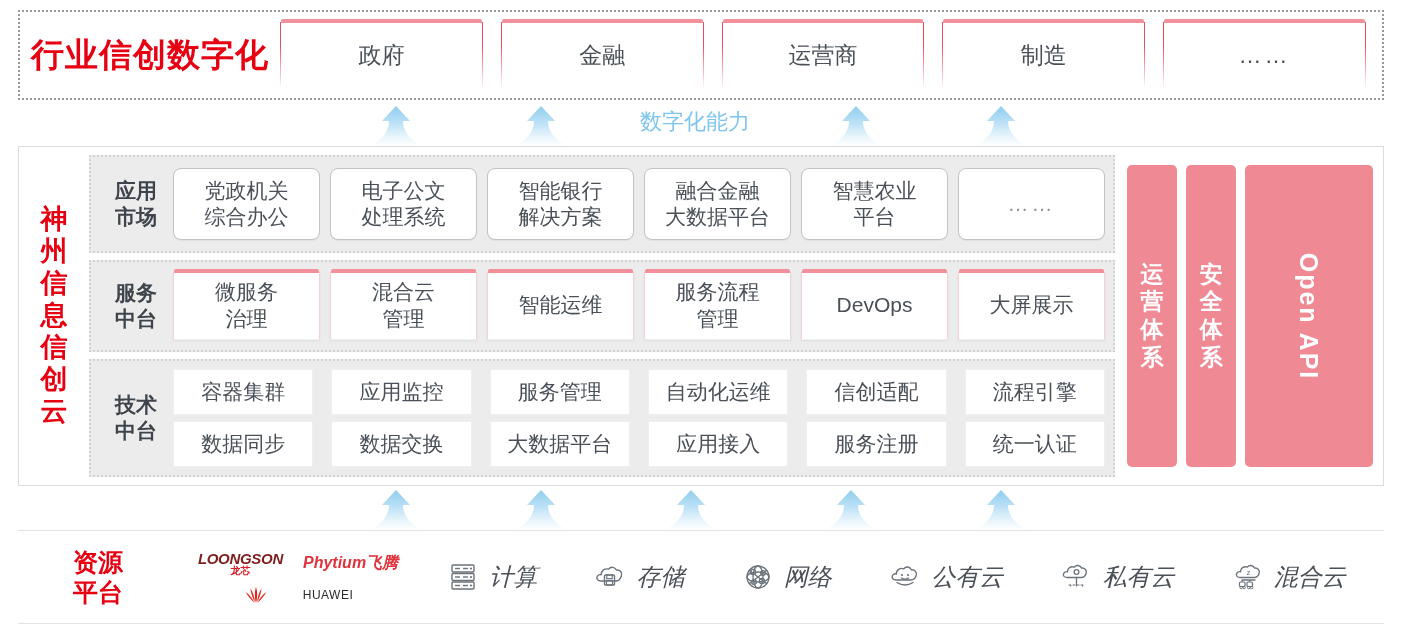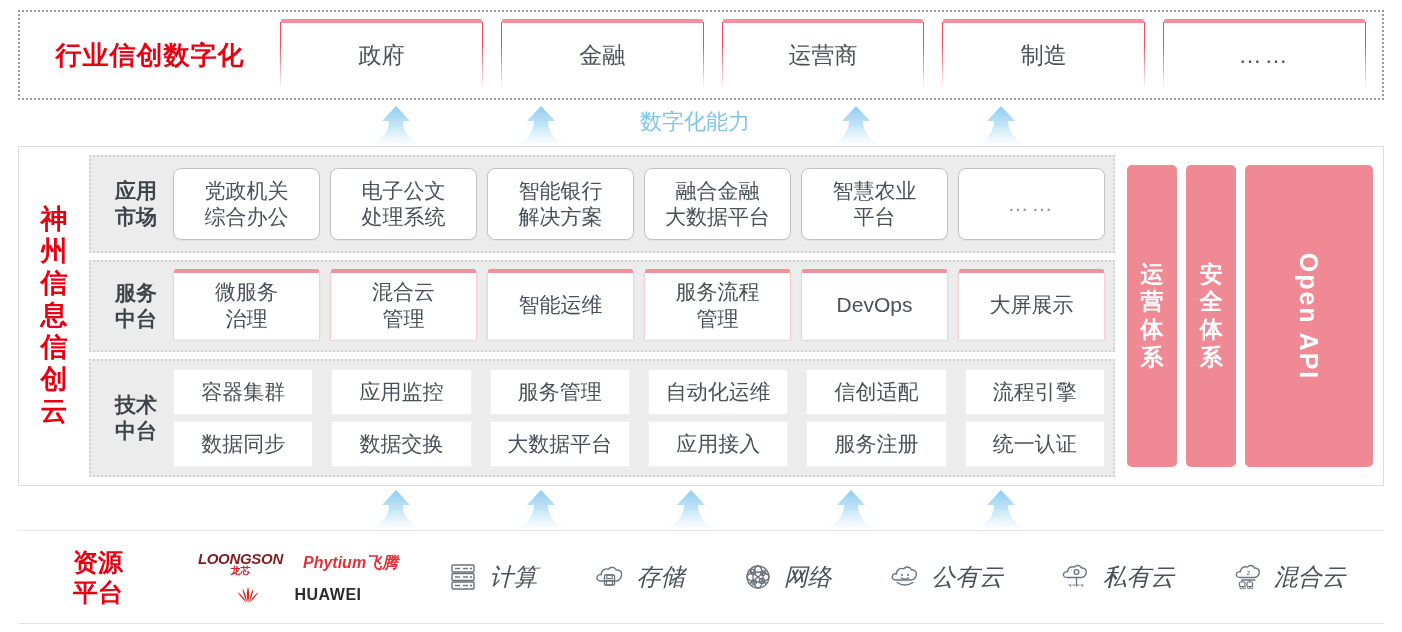--- a/index.html
+++ b/index.html
@@ -13,21 +13,21 @@
   }
 
   
   .industry-band{
     position:absolute; left:18px; top:10px; width:1366px; height:90px;
     border:2px dotted #9a9a9a;
     display:flex; align-items:center;
   }
   .industry-title{
     width:260px; text-align:center;
-    font-size:26px; font-weight:bold; color:#e60012;
+    font-size:33px; font-weight:bold; color:#e60012;
     letter-spacing:1px;
     flex:0 0 260px;
   }
   .industry-boxes{ display:flex; flex:1; gap:18px; padding-right:16px; height:66px; }
   .ind-box{
     flex:1; position:relative;
     background:#fff;
     display:flex; align-items:center; justify-content:center;
     font-size:23px; color:#4a5058;
     border-left:1px solid #f3b5bc;
@@ -146,21 +146,21 @@
     flex:0 0 160px; text-align:center;
     font-size:25px; font-weight:bold; color:#e60012; line-height:1.2;
   }
   .logos{ flex:0 0 240px; display:flex; flex-direction:column; align-items:center; gap:10px; }
   .logo-row{ display:flex; align-items:center; gap:20px; }
   .logo-loongson{ display:flex; flex-direction:column; align-items:center; line-height:1; }
   .ls-main{ font-size:15px; font-weight:bold; font-style:italic; color:#7f1d1d; letter-spacing:-.3px; }
   .ls-sub{ font-size:10px; color:#d5202a; font-weight:bold; }
   .logo-phytium{ font-size:16px; font-weight:bold; color:#e0333c; font-style:italic; }
   .logo-huawei{ display:flex; align-items:center; gap:7px; }
-  .hw-text{ font-size:16px; font-weight:bold; color:#2b2b2b; letter-spacing:.5px;margin-left:27px; }
+  .hw-text{ font-size:12px; font-weight:normal; color:#2b2b2b; letter-spacing:.5px;margin-left:27px; }
 
   .res-items{ flex:1; display:flex; align-items:center; justify-content:space-around; padding-right:10px; }
   .res-item{ display:flex; align-items:center; gap:9px; }
   .res-label{ font-size:24px; color:#4a5058;font-style:italic; }
   .res-ico{ width:34px; height:34px; display:block; }
 </style>
 </head>
 <body>
 
 <div class="industry-band">

